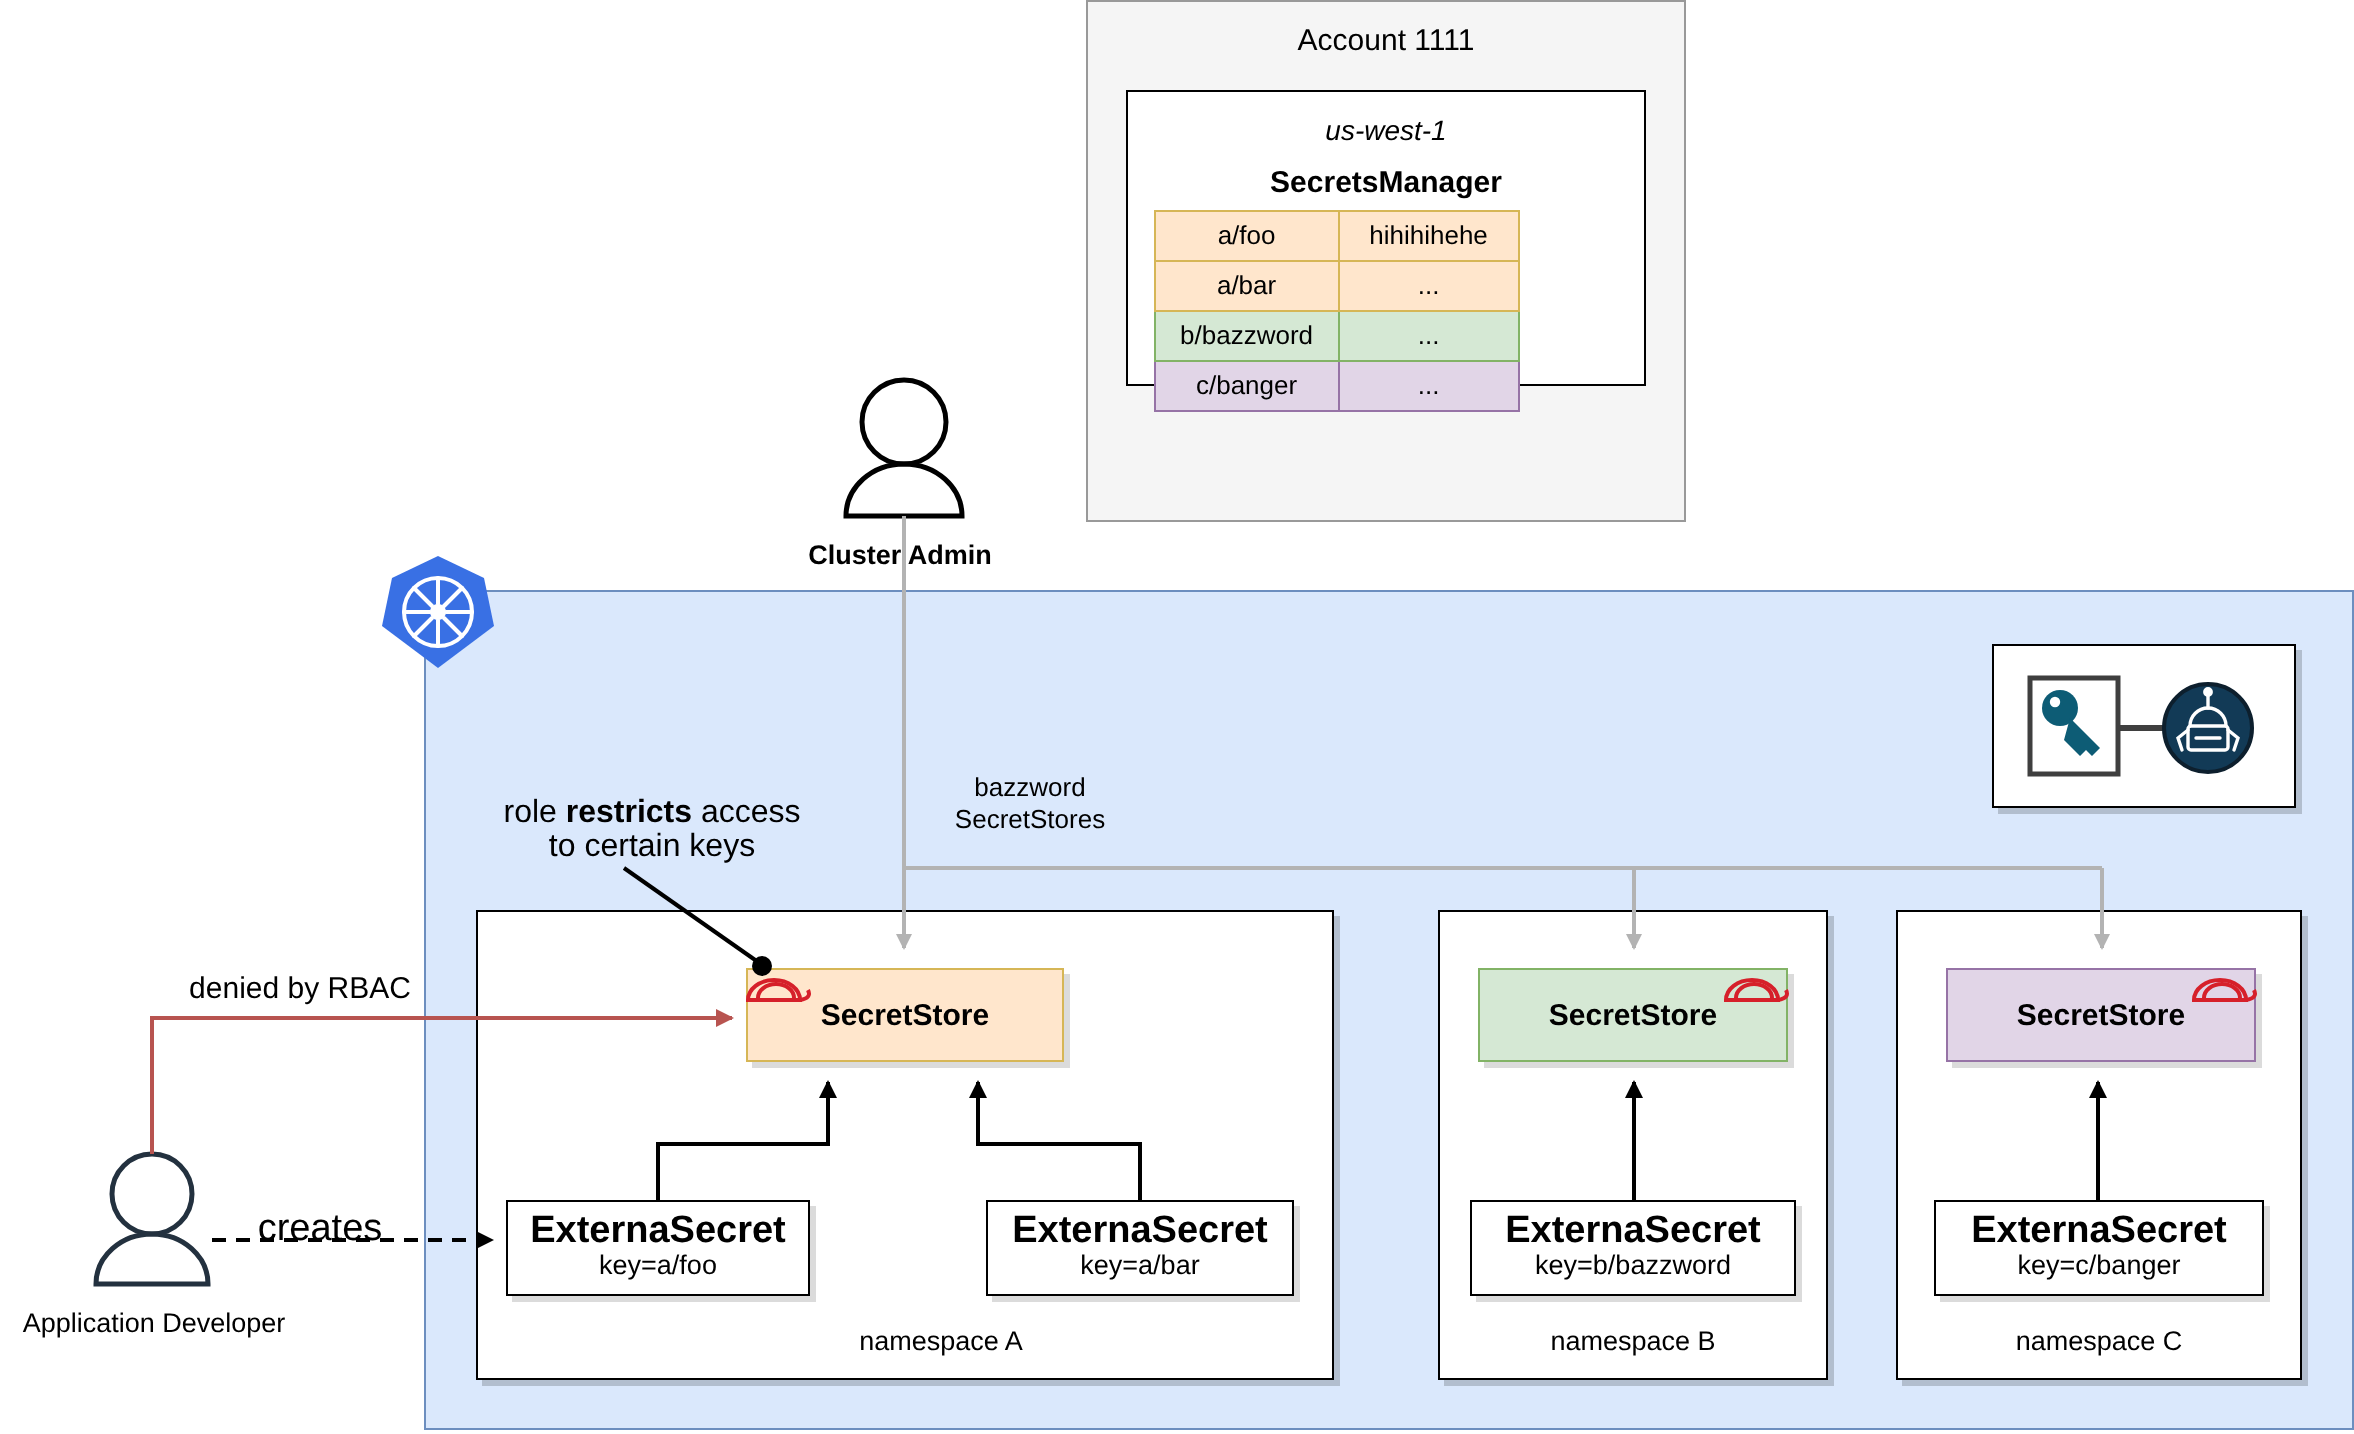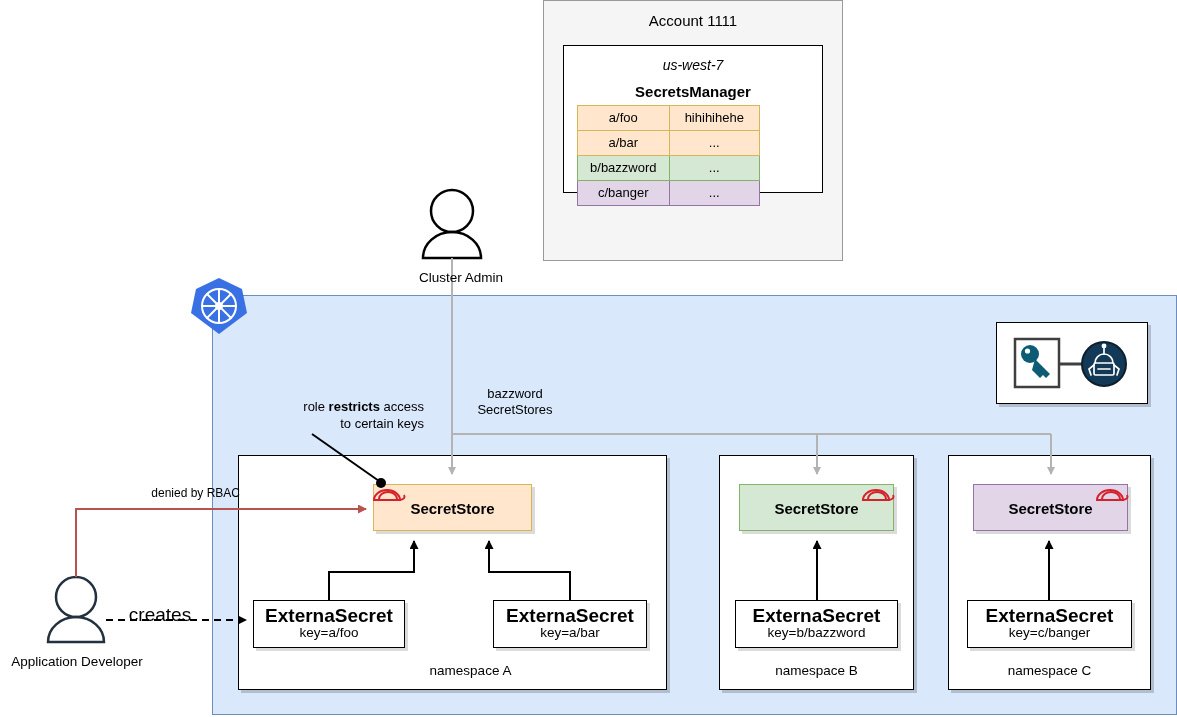--- a/index.html
+++ b/index.html
@@ -140,40 +140,40 @@
   }
   .es-title { font-size: 19px; font-weight: bold; line-height: 17px; }
   .es-sub { font-size: 13.5px; line-height: 17px; }
   #es-a1 { left: 253px; top: 600px; width: 152px; height: 48px; }
   #es-a2 { left: 493px; top: 600px; width: 154px; height: 48px; }
   #es-b1 { left: 735px; top: 600px; width: 163px; height: 48px; }
   #es-c1 { left: 967px; top: 600px; width: 165px; height: 48px; }
 
   
   .actor-label { font-size: 13.5px; text-align: center; color: #000; }
-  #cluster-admin-label { left: 391px; top: 270px; width: 140px; }
+  #cluster-admin-label { left: 380px; top: 270px; width: 140px; font-weight: bold; }
   #app-dev-label { left: 2px; top: 654px; width: 150px; }
 
   
   #role-note {
     left: 228px; top: 398px; width: 196px;
-    text-align: right;
-    font-size: 13px;
+    text-align: center;
+    font-size: 16px;
     line-height: 17px;
   }
   #manages-note {
     left: 455px; top: 386px; width: 120px;
     text-align: center;
     font-size: 13px;
     line-height: 16px;
   }
   #rbac-note {
     left: 60px; top: 486px; width: 180px;
-    text-align: right;
-    font-size: 12px;
+    text-align: center;
+    font-size: 15px;
   }
   #creates-note {
     left: 120px; top: 604px; width: 80px;
     text-align: center;
     font-size: 19px;
   }
 
   svg.overlay {
     position: absolute;
     left: 0; top: 0;
@@ -182,21 +182,21 @@
   }
 </style>
 </head>
 <body>
 
 <div id="canvas">
 
   <div class="abs" id="account-panel"></div>
   <div class="abs" id="account-title">Account 1111</div>
   <div class="abs" id="region-box"></div>
-  <div class="abs" id="region-label">us-west-7</div>
+  <div class="abs" id="region-label">us-west-1</div>
   <div class="abs" id="sm-label">SecretsManager</div>
   <table class="abs" id="secrets-table">
     <tbody id="secrets-tbody">
         <tr>
           <td class="k" style="background: rgb(255, 230, 204); border: 1px solid rgb(214, 182, 86);">a/foo</td>
           <td class="v" style="background: rgb(255, 230, 204); border: 1px solid rgb(214, 182, 86);">hihihihehe</td>
         </tr>
         <tr>
           <td class="k" style="background: rgb(255, 230, 204); border: 1px solid rgb(214, 182, 86);">a/bar</td>
           <td class="v" style="background: rgb(255, 230, 204); border: 1px solid rgb(214, 182, 86);">...</td>

